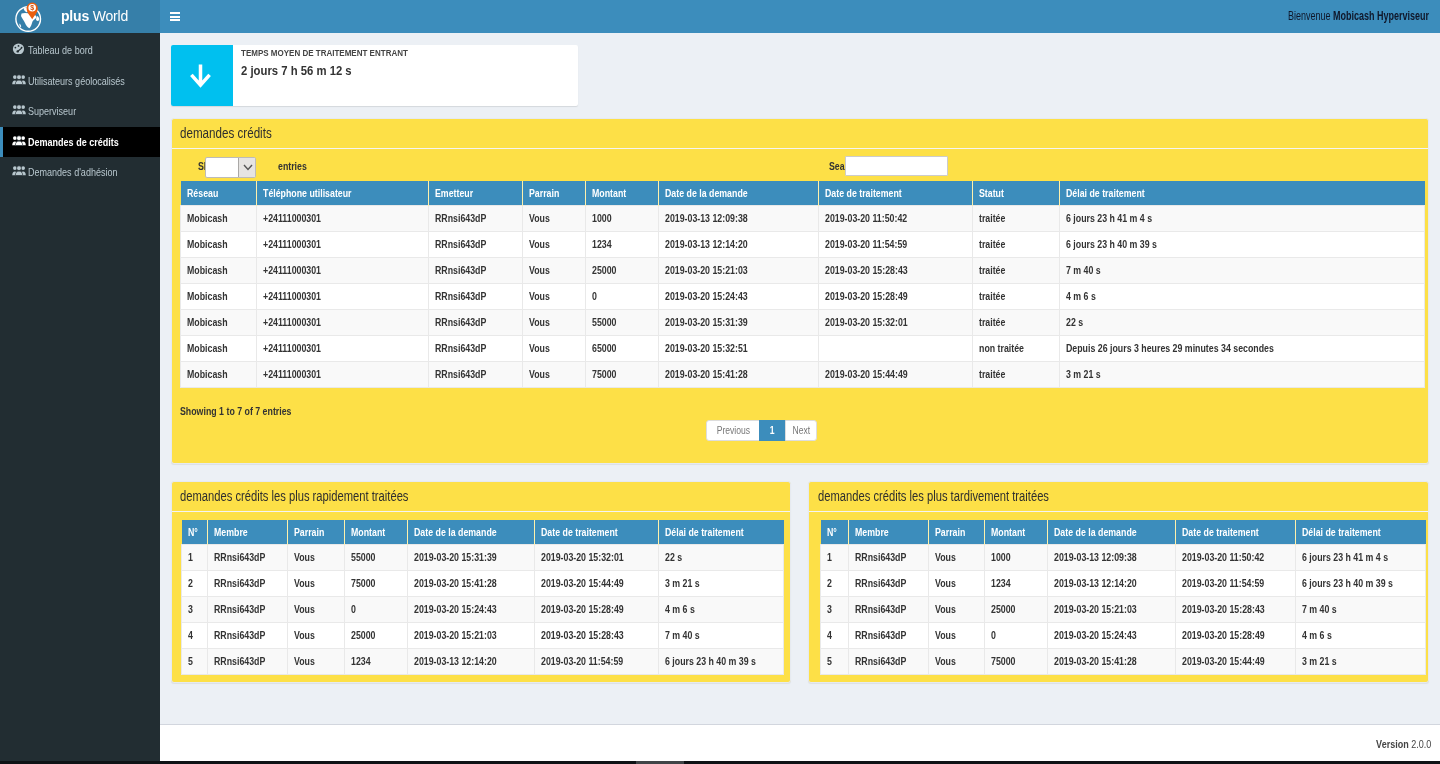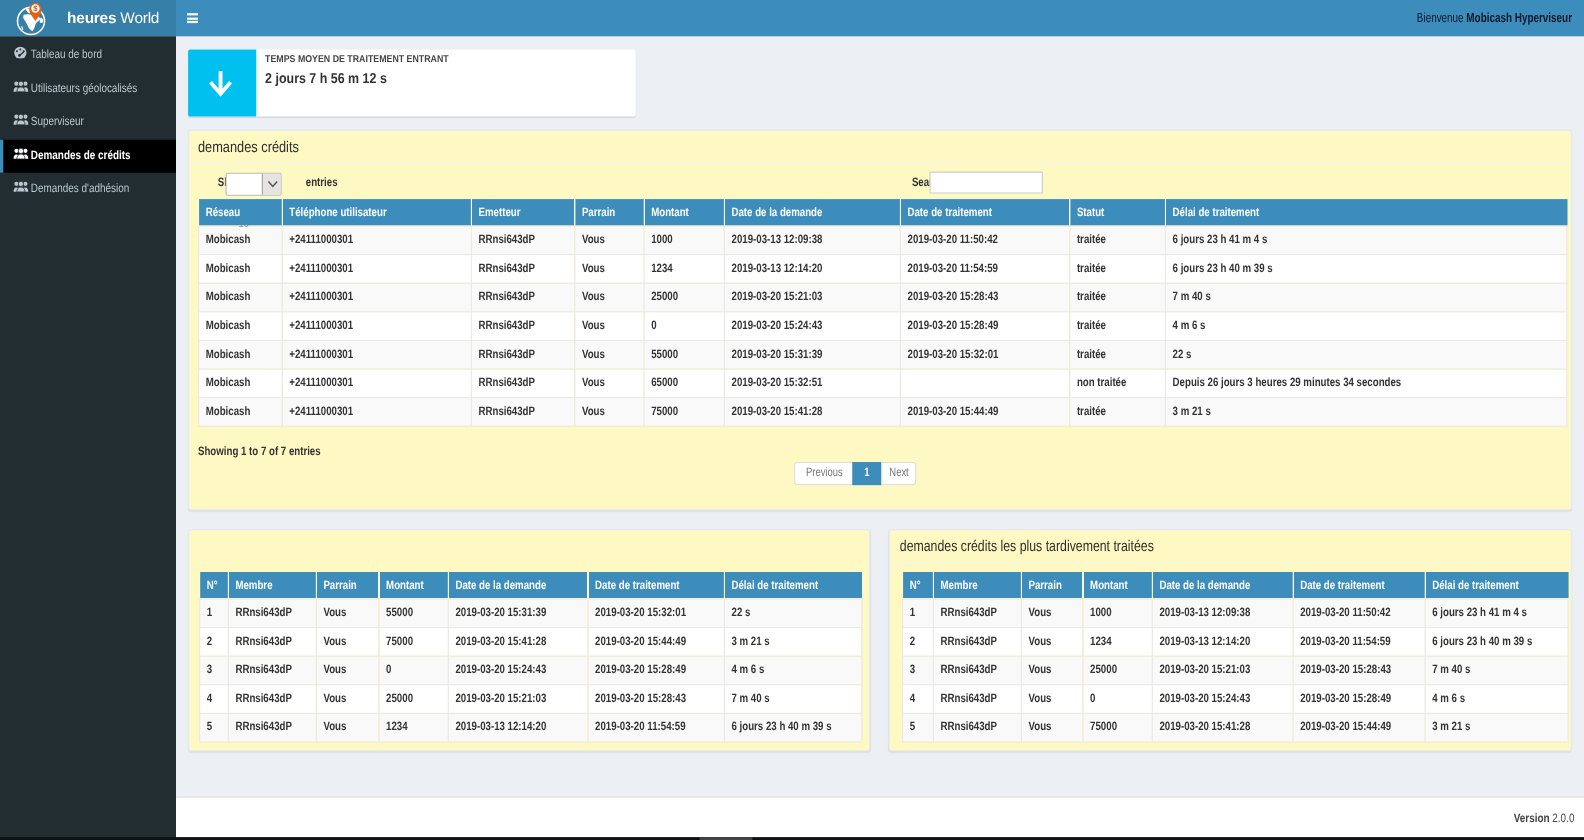--- a/index.html
+++ b/index.html
@@ -28,21 +28,21 @@
 
 
 .infobox { left:171px; top:45px; width:407px; height:61px; background:#fff; border-radius:2px; box-shadow:0 1px 1px rgba(0,0,0,0.1); }
 .infoicon { position:absolute; left:0; top:0; width:62px; height:61px; background:#00c0ef; border-radius:2px 0 0 2px; }
 .infotitle { position:absolute; left:70px; top:3px; font-size:9px; font-weight:bold; color:#444; line-height:11px; }
 .infotitle .sx { transform:scaleX(0.89); }
 .infoval { position:absolute; left:70px; top:18px; font-size:13px; font-weight:bold; color:#333; line-height:15px; }
 .infoval .sx { transform:scaleX(0.87); }
 
 
-.panel { background:#fef9c3; border:1px solid #e6eaf0; border-radius:3px; box-shadow:0 1px 1px rgba(0,0,0,0.07); }
+.panel { background:#fde047; border:1px solid #e6eaf0; border-radius:3px; box-shadow:0 1px 1px rgba(0,0,0,0.07); }
 #panel-main { left:171px; top:118px; width:1258px; height:346px; }
 #panel-bl  { left:171px; top:481px; width:620px; height:202px; }
 #panel-br  { left:808px; top:481px; width:621px; height:202px; }
 .phead { position:absolute; left:0; top:0; right:0; height:30px; line-height:28px; padding-left:8px; font-size:14px; color:#2e2e2e; border-bottom:1px solid #f4f4f4; }
 #panel-main .phead .sx { transform:scaleX(0.83); }
 
 
 .lab { font-size:11px; font-weight:bold; color:#333;padding-left:18px; }
 .selbox { left:33px; top:38px; width:51px; height:21px; border:1px solid #bdbbb8; border-radius:2px; background:#fff; font-size:10px; font-weight:bold; }
 .selbox .num { position:absolute; left:0; top:0; width:32px; text-align:center; line-height:19px; color:#3a3a3a;margin-top:36px; }
@@ -58,41 +58,41 @@
 tr.odd td { background:#f9f9f9; }
 tr.even td { background:#fff; }
 
 #tbl-main { left:8px; top:62px; width:1244px; }
 #tbl-bl { left:9px; top:38px; width:602px; }
 #tbl-br { left:11px; top:38px; width:605px; }
 
 .showing { left:8px; top:286px; font-size:11px; font-weight:bold; color:#333; }
 .pager { left:534px; top:301px; height:21px; font-size:11px; }
 .pager > span { display:inline-block; float:left; height:21px; line-height:19px; text-align:center; border:1px solid #ddd; background:#fff; color:#777; margin-left:-1px; }
-.pager .prev { border-radius:3px 0 0 3px; margin-left:16px; width:54px; }
+.pager .prev { border-radius:3px 0 0 3px; margin-left:0; width:54px; }
 .pager .cur { background:#3c8dbc; border-color:#3c8dbc; color:#fff; font-weight:bold; width:27px; }
 .pager .next { border-radius:0 3px 3px 0; width:32px; }
 
 
 .footer { left:160px; top:724px; width:1280px; height:37px; background:#fff; border-top:1px solid #d2d6de; }
 .footer .fleft { position:absolute; left:11px; top:0; height:37px; line-height:38px; font-size:11px; color:#444; }
 .footer .fleft b { color:#333; }
 .footer .fleft a { color:#3c8dbc; font-weight:bold; text-decoration:none; }
 .footer .fright { position:absolute; right:9px; top:0; height:37px; line-height:38px; font-size:11px; color:#444; }
 .footer .sx { transform:scaleX(0.82); }
 .footer .sxr { transform:scaleX(0.82); }
 
 .bstrip { left:0; top:760.5px; width:1440px; height:3.5px; background:#0e1215; }
 .bthumb { left:636px; top:760.5px; width:48px; height:3.5px; background:#404447; }
 </style>
 </head>
 <body>
 <div class="abs navbar">
   <div class="logo"></div>
-  <div class="logo-text"><b>heures</b> World</div>
+  <div class="logo-text"><b>plus</b> World</div>
   <svg style="position:absolute;left:0;top:0" width="46" height="33" viewBox="0 0 46 33">
     <circle cx="28.2" cy="19" r="12.3" fill="none" stroke="#fff" stroke-width="1.4"></circle>
     <path d="M21.5 13.5 C24 12.5 28 13 31 13.8 C34 14.2 36 15 36.5 17 C36 19 33.5 19.5 32.5 21.5 C31.8 24 31 26.5 29.5 28.3 C27.5 27.5 26 25.5 25 23 C24 20.5 22 18.5 21 16 Z" fill="#fff"></path>
     <path d="M23.5 8.5 C25.5 7.8 28.5 8 30 9.5 C29.5 11 28 11.5 26.5 12.2 C25 11.5 24 10 23.5 8.5 Z" fill="#fff"></path>
     <path d="M37 16 C38.5 16.5 39.5 18 39.2 20 C38 21.5 36.5 21 36 19.5 C36.2 18 36.5 17 37 16 Z" fill="#fff"></path>
     <path d="M19.5 23.5 C20.5 24.5 21.5 26 21 27.5 C19.8 26.8 19 25.2 19.5 23.5 Z" fill="#fff"></path>
     <path d="M32.2 19.2 C29 14.5 26.6 12 26.6 8.2 A5.6 5.6 0 1 1 37.8 8.2 C37.8 12 35.4 14.5 32.2 19.2 Z" fill="#ea5f0f"></path>
     <circle cx="32.2" cy="7.7" r="3.8" fill="#fff"></circle>
     <text x="32.2" y="10.2" font-size="7" font-weight="bold" fill="#d4500a" text-anchor="middle" font-family="Liberation Sans">$</text>
   </svg>
@@ -279,20 +279,21 @@
     </table>
   <span class="abs showing"><span class="sx">Showing 1 to 7 of 7 entries</span></span>
   <div class="abs pager">
       <span class="prev"><span class="sxc">Previous</span></span>
       <span class="cur"><span class="sxc">1</span></span>
       <span class="next"><span class="sxc">Next</span></span>
     </div>
 </div>
 
 <div class="abs panel" id="panel-bl">
+  <div class="phead"><span class="sx">demandes crédits les plus rapidement traitées</span></div>
   <table id="tbl-bl">
     <colgroup>
         <col style="width:26px">
         <col style="width:80px">
         <col style="width:57px">
         <col style="width:63px">
         <col style="width:127px">
         <col style="width:124px">
         <col style="width:125px">
       </colgroup>

